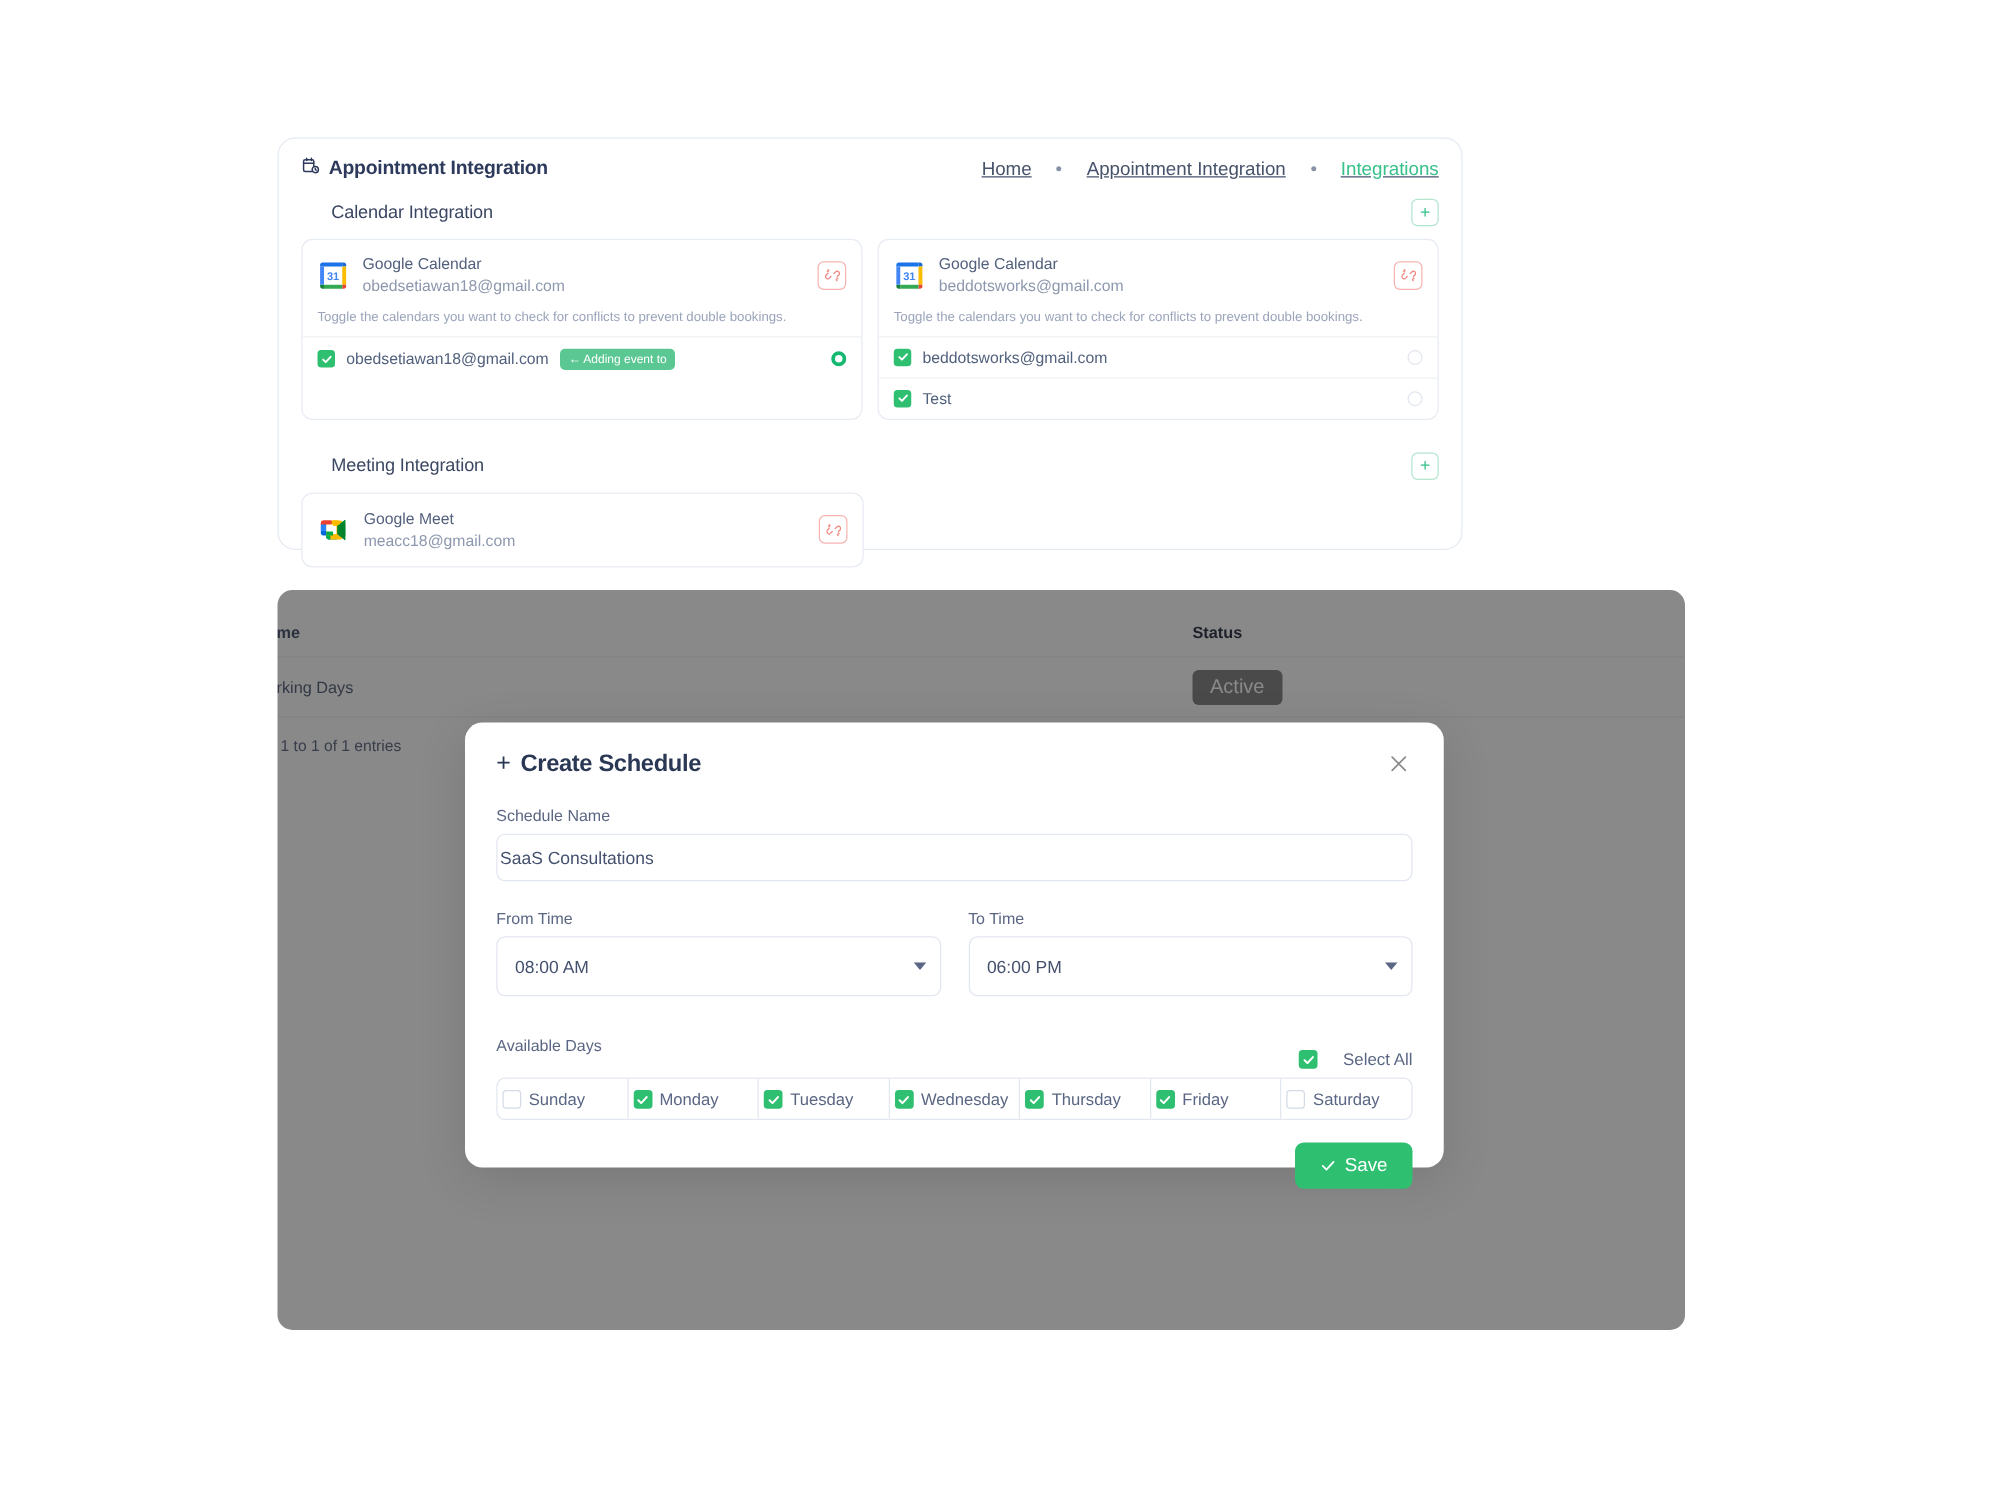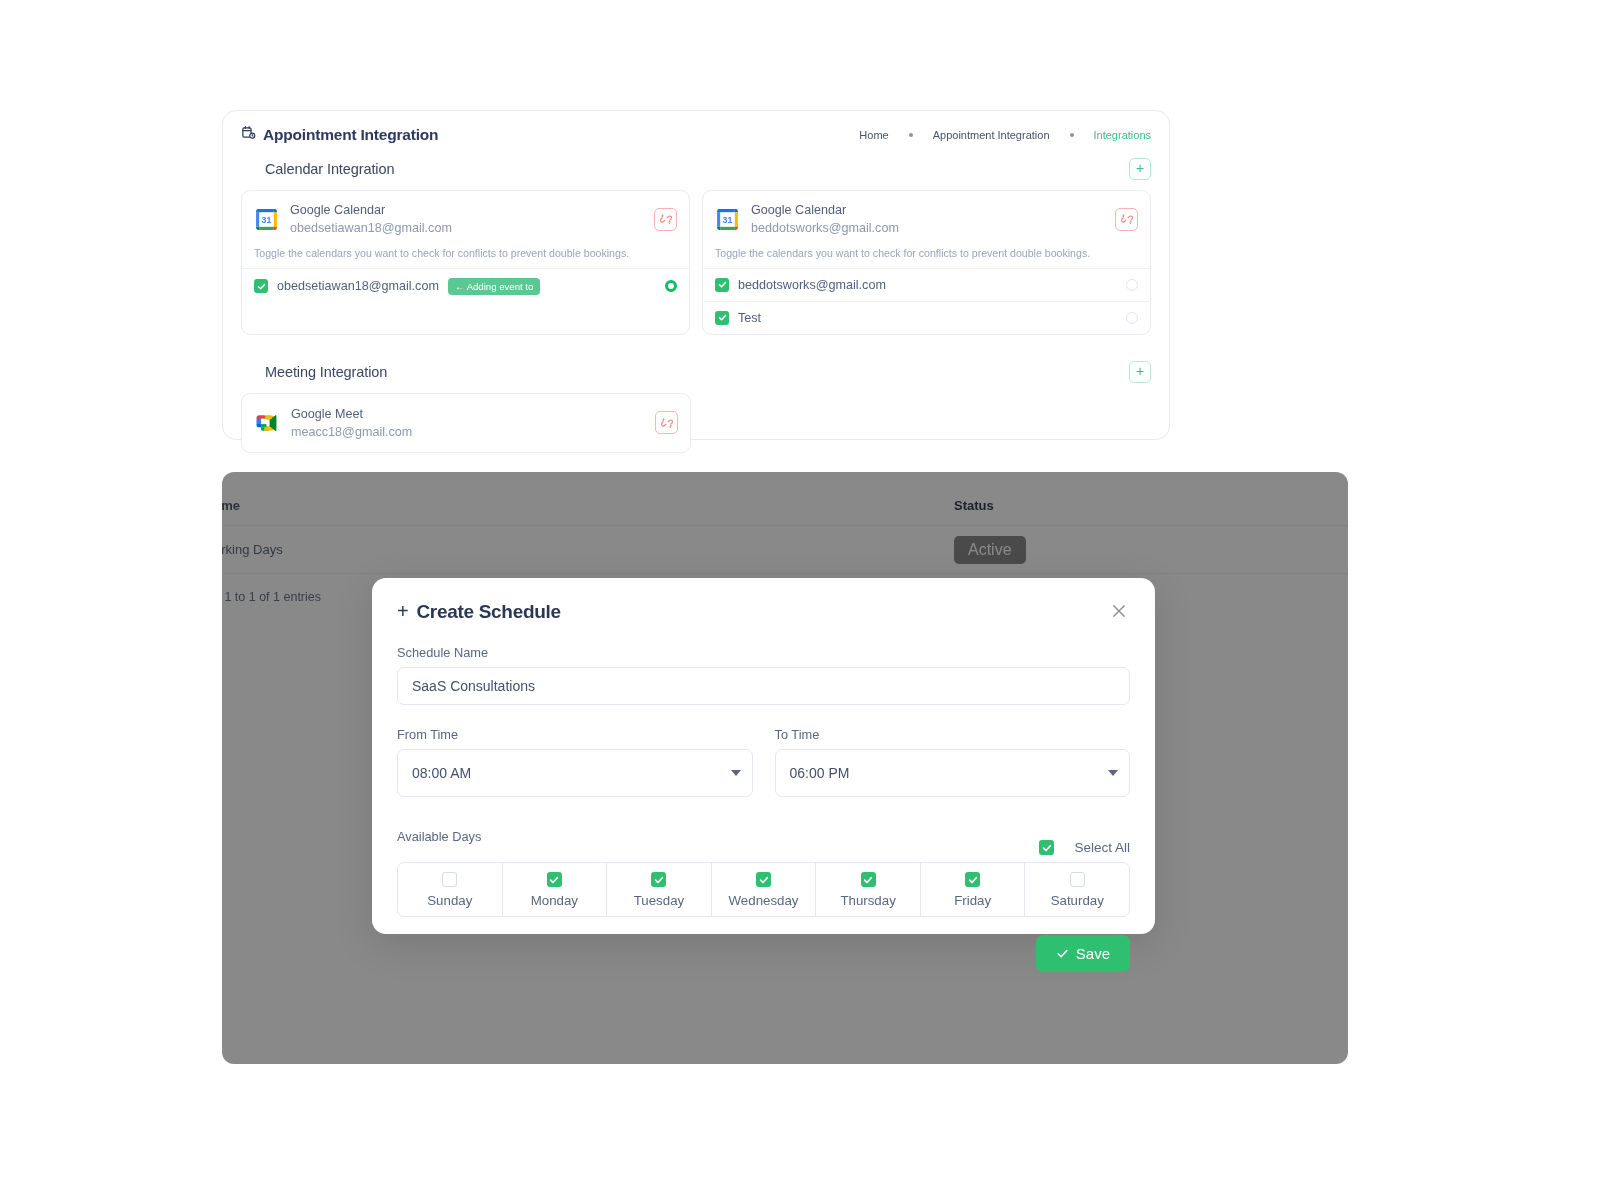--- a/index.html
+++ b/index.html
@@ -20,21 +20,21 @@
     border-radius: 14px;
   }
   .card-head {
     display: flex; align-items: center; justify-content: space-between;
     padding: 14px 18px 0 18px;
   }
   .card-title {
     display: flex; align-items: center; gap: 7px;
     font-size: 15.5px; font-weight: 700; color: #2d3a5c; letter-spacing: -0.2px;
   }
-  .crumbs { display: flex; align-items: center; gap: 20px; font-size: 11px; color: #47536b; }
+  .crumbs { display: flex; align-items: center; gap: 20px; font-size: 15px; color: #47536b; text-decoration: underline; }
   .crumb-dot { width: 4px; height: 4px; border-radius: 50%; background: #8892a6; display:inline-block; }
   .crumb-active { color: #37c08a; }
 
   .section-row {
     display: flex; align-items: center; justify-content: space-between;
     padding: 14px 18px 0 18px;
   }
   .section-title { font-size: 14.5px; color: #3b4762; letter-spacing: -0.1px; margin-left: 24px; }
   .plus-btn {
     width: 22px; height: 22px; border: 1px solid #b4e6d0; border-radius: 5px;
@@ -139,21 +139,21 @@
     font-size: 19px; font-weight: 700; color: #2b3855; letter-spacing: -0.3px;
   }
   .modal-plus { font-weight: 400; font-size: 20px; color: #2b3855; }
   .modal-close {
     width: 22px; height: 22px; cursor: pointer; color: #8b8b8b;
     display: flex; align-items: center; justify-content: center;
   }
   .fld-label { font-size: 12.8px; color: #5a6683; margin: 22px 0 7px 0; }
   .txt-input {
     width: 100%; height: 38px; border: 1px solid #e3e7f0; border-radius: 7px;
-    padding: 0 14px; font-size: 14px; color: #44506d;
+    padding: 0 2px; font-size: 14px; color: #44506d;
     font-family: "Liberation Sans", sans-serif; background: #fff;
   }
   .two-col { display: flex; gap: 22px; }
   .col { flex: 1; }
   .sel-wrap { position: relative; }
   .sel-input {
     width: 100%; height: 48px; border: 1px solid #e3e7f0; border-radius: 7px;
     padding: 0 30px 0 14px; font-size: 14px; color: #44506d;
     background: #fff; font-family: "Liberation Sans", sans-serif;
     appearance: none; -webkit-appearance: none;
@@ -168,21 +168,21 @@
     display: flex; align-items: center; justify-content: space-between;
     margin: 21px 0 7px 0;
   }
   .days-label { font-size: 12.8px; color: #5a6683; }
   .select-all { display: flex; align-items: center; gap: 20px; font-size: 13.5px; color: #5a6683; cursor: pointer; margin-top: 22px; }
   .days-grid {
     display: flex; border: 1px solid #e3e7f0; border-radius: 7px; overflow: hidden;
   }
   .day-cell {
     flex: 1; border-right: 1px solid #e3e7f0; padding: 9px 4px 8px 4px;
-    display: flex; flex-direction: column; align-items: center; gap: 6px;
+    display: flex; flex-direction: row; align-items: center; gap: 6px;
     cursor: pointer;
   }
   .day-cell:last-child { border-right: none; }
   .day-name { font-size: 13.3px; color: #5a6683; }
   .chk-lg { width: 15px; height: 15px; border-radius: 3px; background: #2fbf71;
     display: inline-flex; align-items: center; justify-content: center; }
   .chk-lg.empty { background: #fff; border: 1px solid #d4dae6; }
   .modal-foot { display: flex; justify-content: flex-end; margin-top: 18px; }
   .save-btn {
     display: inline-flex; align-items: center; gap: 7px;

